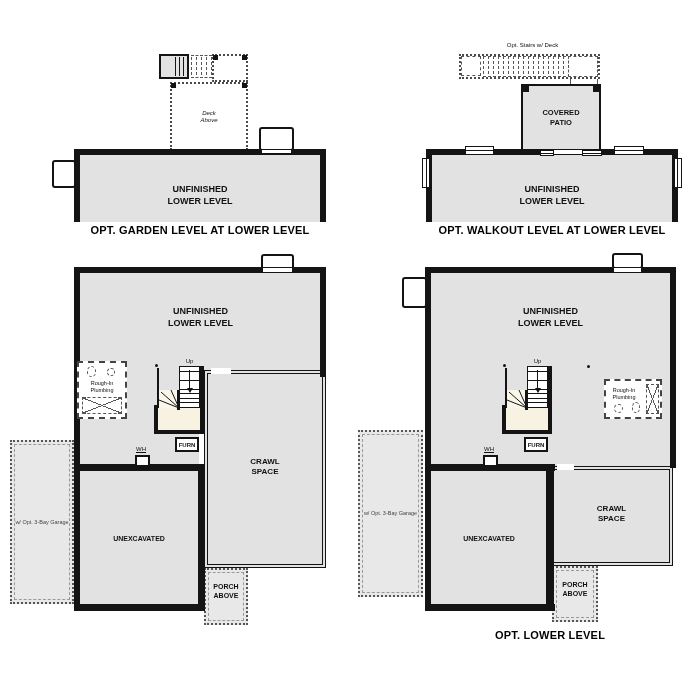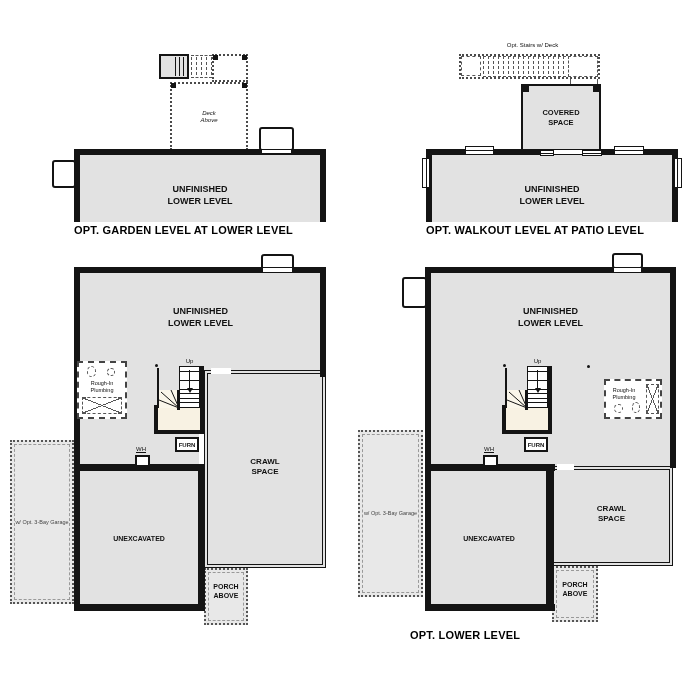--- a/index.html
+++ b/index.html
@@ -18,21 +18,21 @@
   .win{background:#fff;border:2px solid var(--wall);border-radius:3px}
   .winflat{background:#fff;border:1px solid var(--wall);
     background-image:linear-gradient(var(--wall),var(--wall));
     background-size:100% 1px;background-position:center;background-repeat:no-repeat}
   .winvert{background:#fff;border:1px solid var(--wall);
     background-image:linear-gradient(90deg,transparent calc(50% - .5px),var(--wall) calc(50% - .5px),var(--wall) calc(50% + .5px),transparent calc(50% + .5px))}
   .sill{background:#fff;border-top:1px solid var(--wall);border-bottom:1px solid var(--wall)}
   .dotted{border:2px dotted #4a4a4a;background:#fff}
   .post{width:5px;height:5px;background:var(--wall)}
   .label{font-weight:bold;text-align:center;white-space:pre-line;line-height:1.3;color:#111}
-  .caption{font-weight:bold;font-size:11px;letter-spacing:.2px;white-space:nowrap;color:#000}
+  .caption{font-weight:bold;font-size:11px;letter-spacing:.2px;text-align:center;white-space:nowrap;color:#000}
   .tiny{font-size:6px;text-align:center;white-space:pre-line;line-height:1.2;color:#111}
   .treads{background:#fff;border:1px solid var(--wall);
     background-image:repeating-linear-gradient(0deg,transparent 0 3.5px,var(--wall) 3.5px 4.5px)}
   .dash-treads{border-top:1px dashed var(--dash-line);border-bottom:1px dashed var(--dash-line);
     background-image:repeating-linear-gradient(0deg,#fff 0 2px,transparent 2px 5px),
       repeating-linear-gradient(90deg,var(--dash-line) 0 1px,transparent 1px 5px)}
   .landing{background:var(--landing-fill)}
   .winders{background:#faf6ea}
   .winders line{stroke:var(--wall);stroke-width:1}
   .arrow-line{width:1px;background:var(--wall)}
@@ -86,33 +86,33 @@
     <div class="dotted" style="left:64px;top:14px;width:141px;height:25px;background:#fff"></div>
     <div style="left:66px;top:16px;width:20px;height:20px;border:1px dashed var(--dash-line)"></div>
     <div class="dash-treads" style="left:88px;top:16px;width:83px;height:21px"></div>
     <div style="left:173px;top:16px;width:30px;height:21px;border:1px dashed var(--dash-line)"></div>
     <i class="dashline" style="left:175px;top:39px;width:1px;height:6px"></i>
     <i class="dashline" style="left:202px;top:39px;width:1px;height:6px"></i>
     <div style="left:126px;top:44px;width:80px;height:67px;background:var(--room-fill);border:2px solid var(--wall);border-bottom:none">
       <i class="post" style="left:0;top:0;width:6px;height:6px"></i>
       <i class="post" style="right:0;top:0;width:6px;height:6px"></i>
       <span class="label" style="left:0;right:0;top:22px;font-size:7.5px">COVERED
-SPACE</span>
+PATIO</span>
     </div>
     <div class="house" style="left:31px;top:109px;width:252px;height:73px"></div>
     <div class="winflat" style="left:70px;top:106px;width:29px;height:9px"></div>
     <div class="winflat" style="left:219px;top:106px;width:30px;height:9px"></div>
     <div class="sill" style="left:148px;top:109px;width:41px;height:6px"></div>
     <div class="winflat" style="left:145px;top:110px;width:14px;height:6px"></div>
     <div class="winflat" style="left:187px;top:110px;width:20px;height:6px"></div>
     <div class="winvert" style="left:27px;top:118px;width:8px;height:30px"></div>
     <div class="winvert" style="left:279px;top:118px;width:8px;height:30px"></div>
     <div class="label" style="left:31px;top:144px;width:252px;font-size:9px">UNFINISHED
 LOWER LEVEL</div>
-    <div class="caption" style="left:31px;top:184px;width:252px">OPT. WALKOUT LEVEL AT PATIO LEVEL</div>
+    <div class="caption" style="left:31px;top:184px;width:252px">OPT. WALKOUT LEVEL AT LOWER LEVEL</div>
   </section>
 
   <section class="plan" style="left:5px;top:250px;width:345px;height:400px">
     <div class="opt-area" style="left:5px;top:190px;width:64px;height:164px;display:flex;align-items:center;justify-content:center">
       <span class="tiny" style="position:relative;left:0;width:60px;font-size:5.5px;color:#444">w/ Opt. 3-Bay Garage</span>
     </div>
     <div class="opt-area" style="left:199px;top:318px;width:44px;height:57px">
       <span class="label" style="left:0;right:0;top:12px;font-size:7px">PORCH
 ABOVE</span>
     </div>

